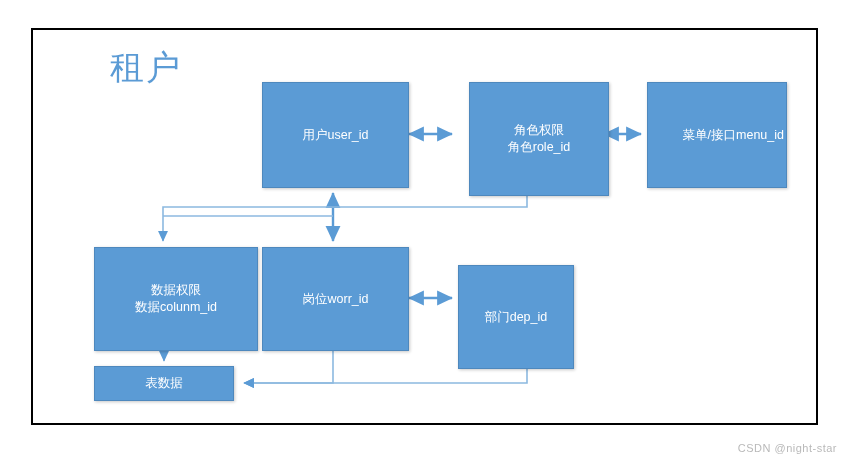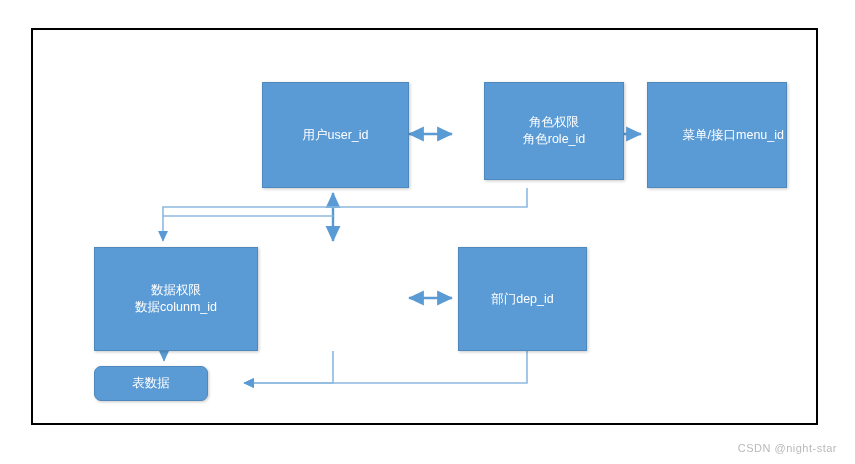--- a/index.html
+++ b/index.html
@@ -75,20 +75,21 @@
     white-space: nowrap;
   }
 </style>
 </head>
 <body>
 
 <div id="canvas">
 
   <div class="frame"></div>
 
+  <div class="title">租户</div>
 
   <svg id="wires" viewBox="0 0 855 464">
     <defs>
       <marker id="ah" markerWidth="7" markerHeight="7" refX="6.2" refY="3.5" orient="auto" markerUnits="strokeWidth">
         <path d="M0,0.4 L6.6,3.5 L0,6.6 z" fill="#5B9BD5"></path>
       </marker>
       <marker id="ah-start" markerWidth="7" markerHeight="7" refX="0.6" refY="3.5" orient="auto" markerUnits="strokeWidth">
         <path d="M6.8,0.4 L0.2,3.5 L6.8,6.6 z" fill="#5B9BD5"></path>
       </marker>
     </defs>
@@ -111,48 +112,53 @@
 
     <path d="M527,351 L527,383 L244,383" fill="none" stroke="#8CB9E0" stroke-width="1.6" marker-end="url(#ah)"></path>
   </svg>
 
   <div class="node" style="left:262px; top:82px; width:147px; height:106px;">
     <div>
       <span>用户user_id</span>
     </div>
   </div>
 
-  <div class="node" style="left:484px; top:82px; width:140px; height:98px;">
+  <div class="node" style="left:469px; top:82px; width:140px; height:114px;">
     <div>
       <span>角色权限</span>
       <span>角色role_id</span>
     </div>
   </div>
 
   <div class="node" style="left:647px; top:82px; width:140px; height:106px;justify-content:flex-end;">
     <div>
       <span>菜单/接口menu_id</span>
     </div>
   </div>
 
   <div class="node" style="left:94px; top:247px; width:164px; height:104px;">
     <div>
       <span>数据权限</span>
       <span>数据colunm_id</span>
     </div>
   </div>
 
+  <div class="node" style="left:262px; top:247px; width:147px; height:104px;">
+    <div>
+      <span>岗位worr_id</span>
+    </div>
+  </div>
 
-  <div class="node" style="left:458px; top:247px; width:129px; height:104px;">
+  <div class="node" style="left:458px; top:265px; width:116px; height:104px;">
     <div>
       <span>部门dep_id</span>
     </div>
   </div>
 
-  <div class="node" style="left:94px; top:366px; width:114px; height:35px;border-radius:7px;">
+  <div class="node" style="left:94px; top:366px; width:140px; height:35px;">
     <div>
       <span>表数据</span>
     </div>
   </div>
 
   <div class="watermark">CSDN @night-star</div>
 
 </div>
 
 </body></html>

